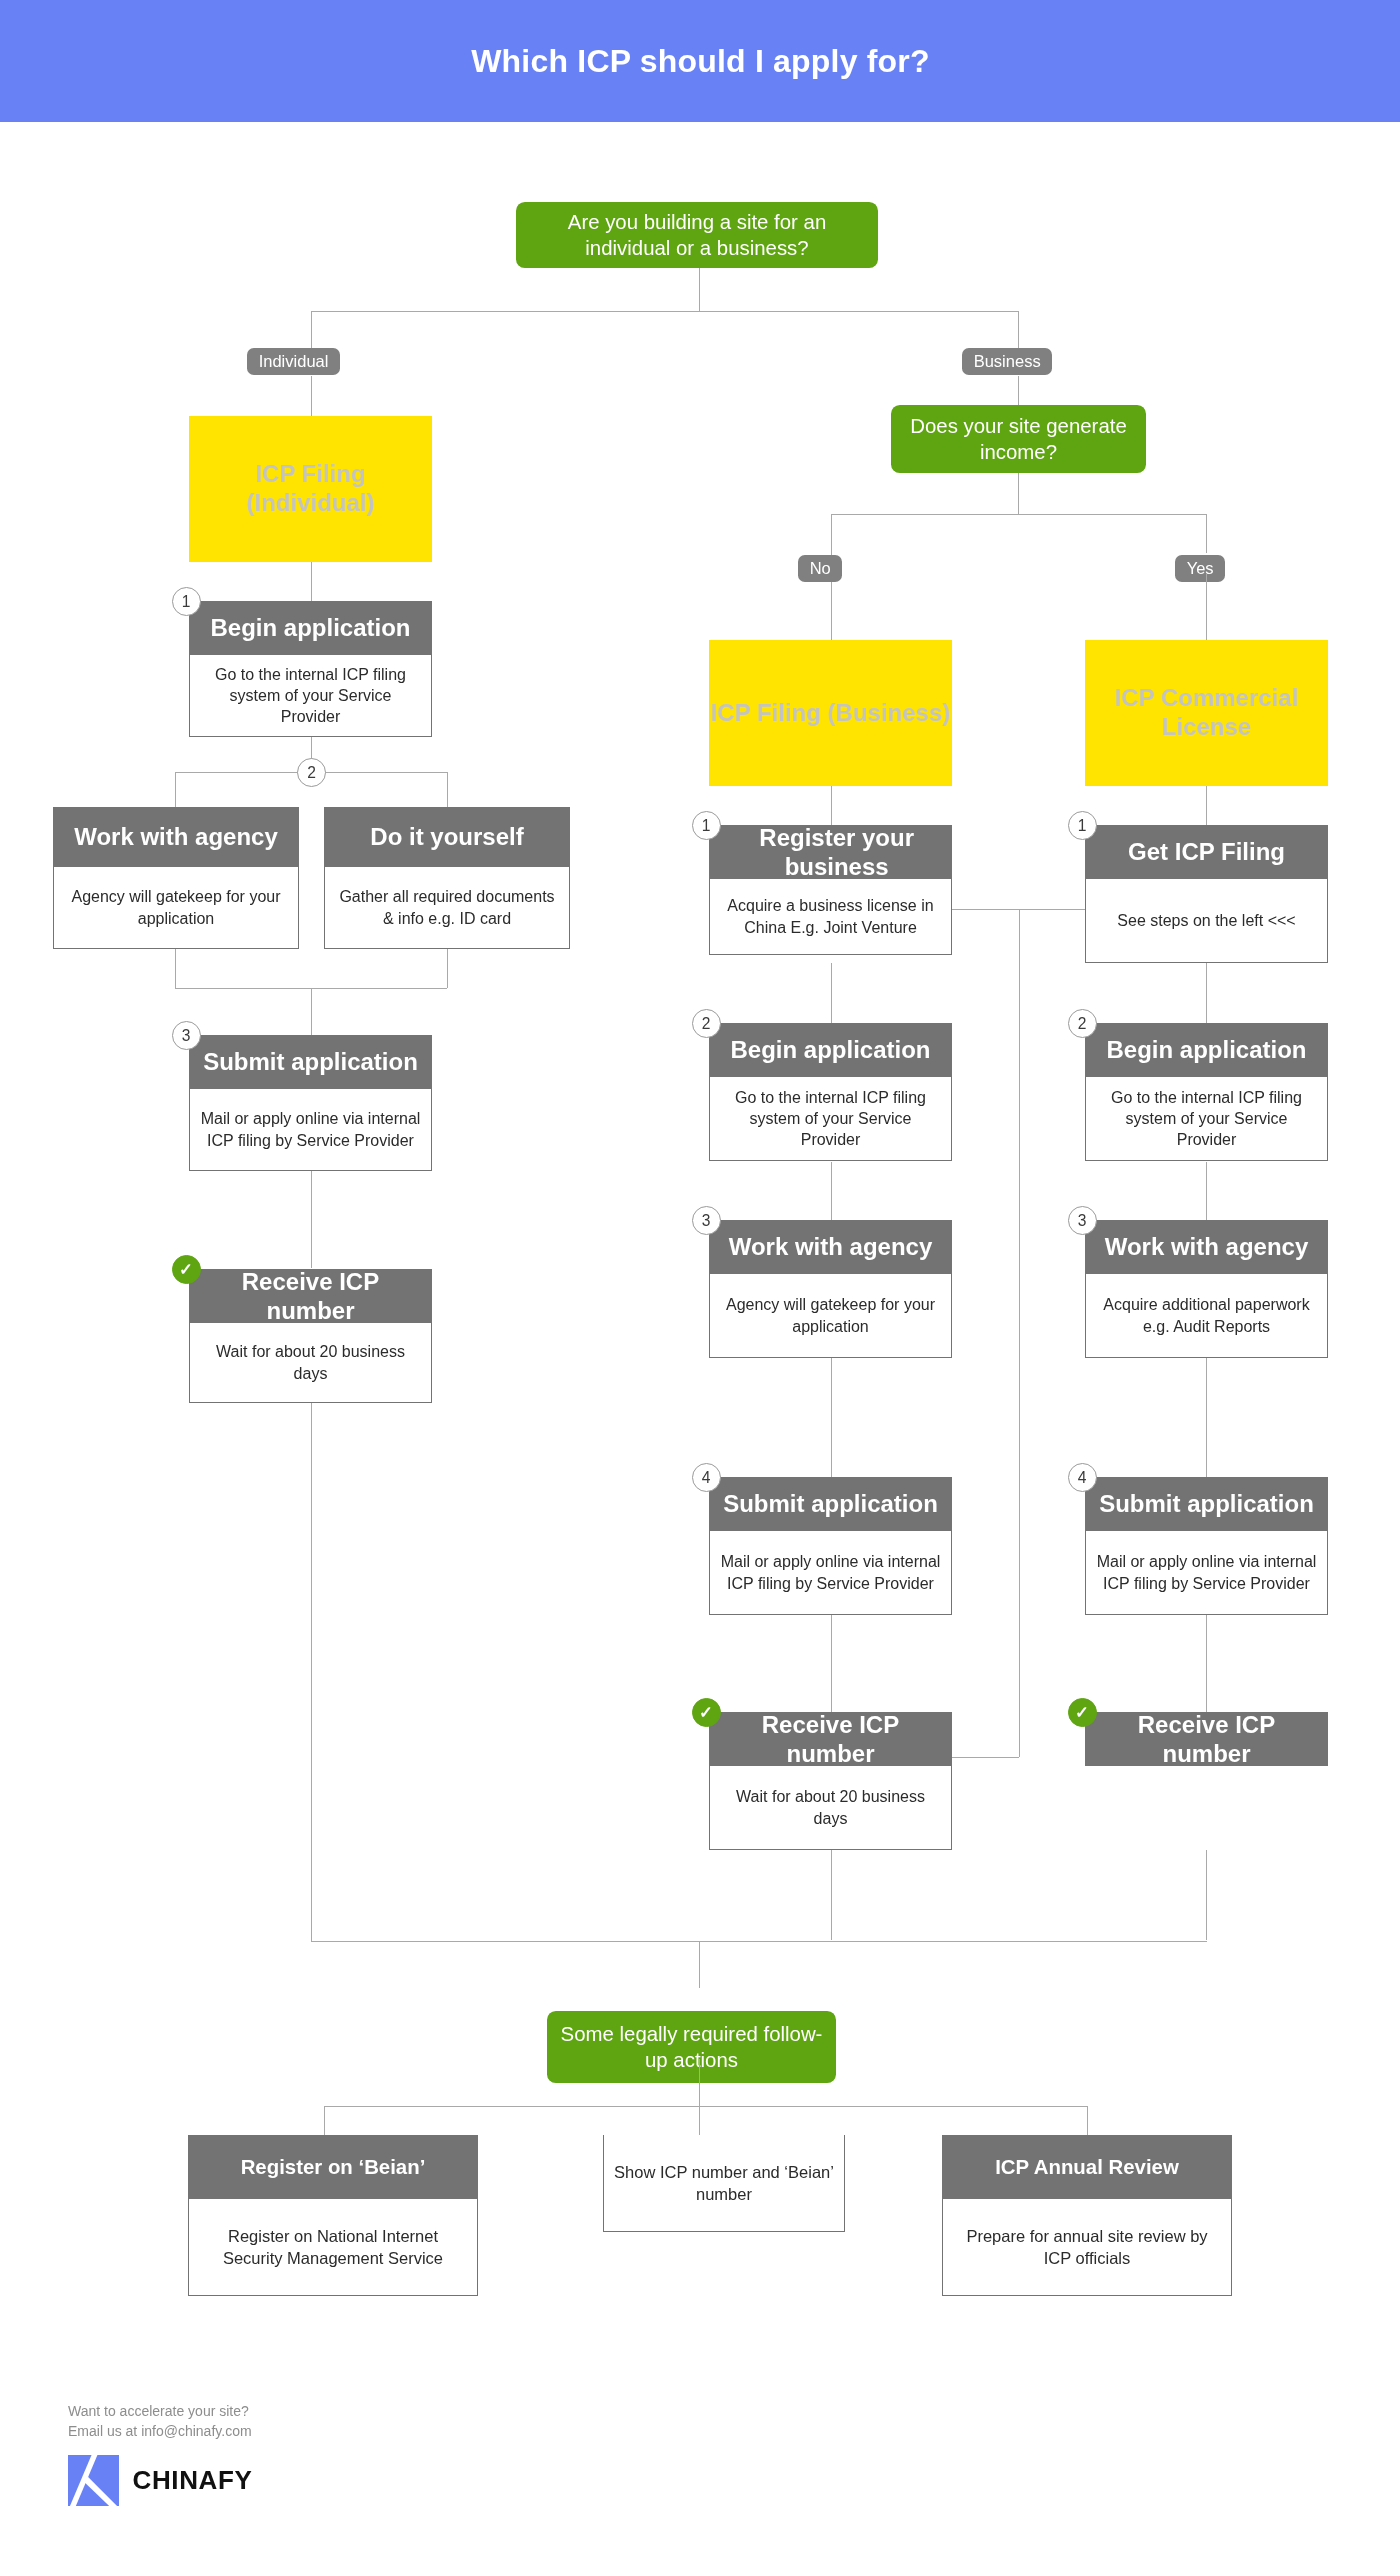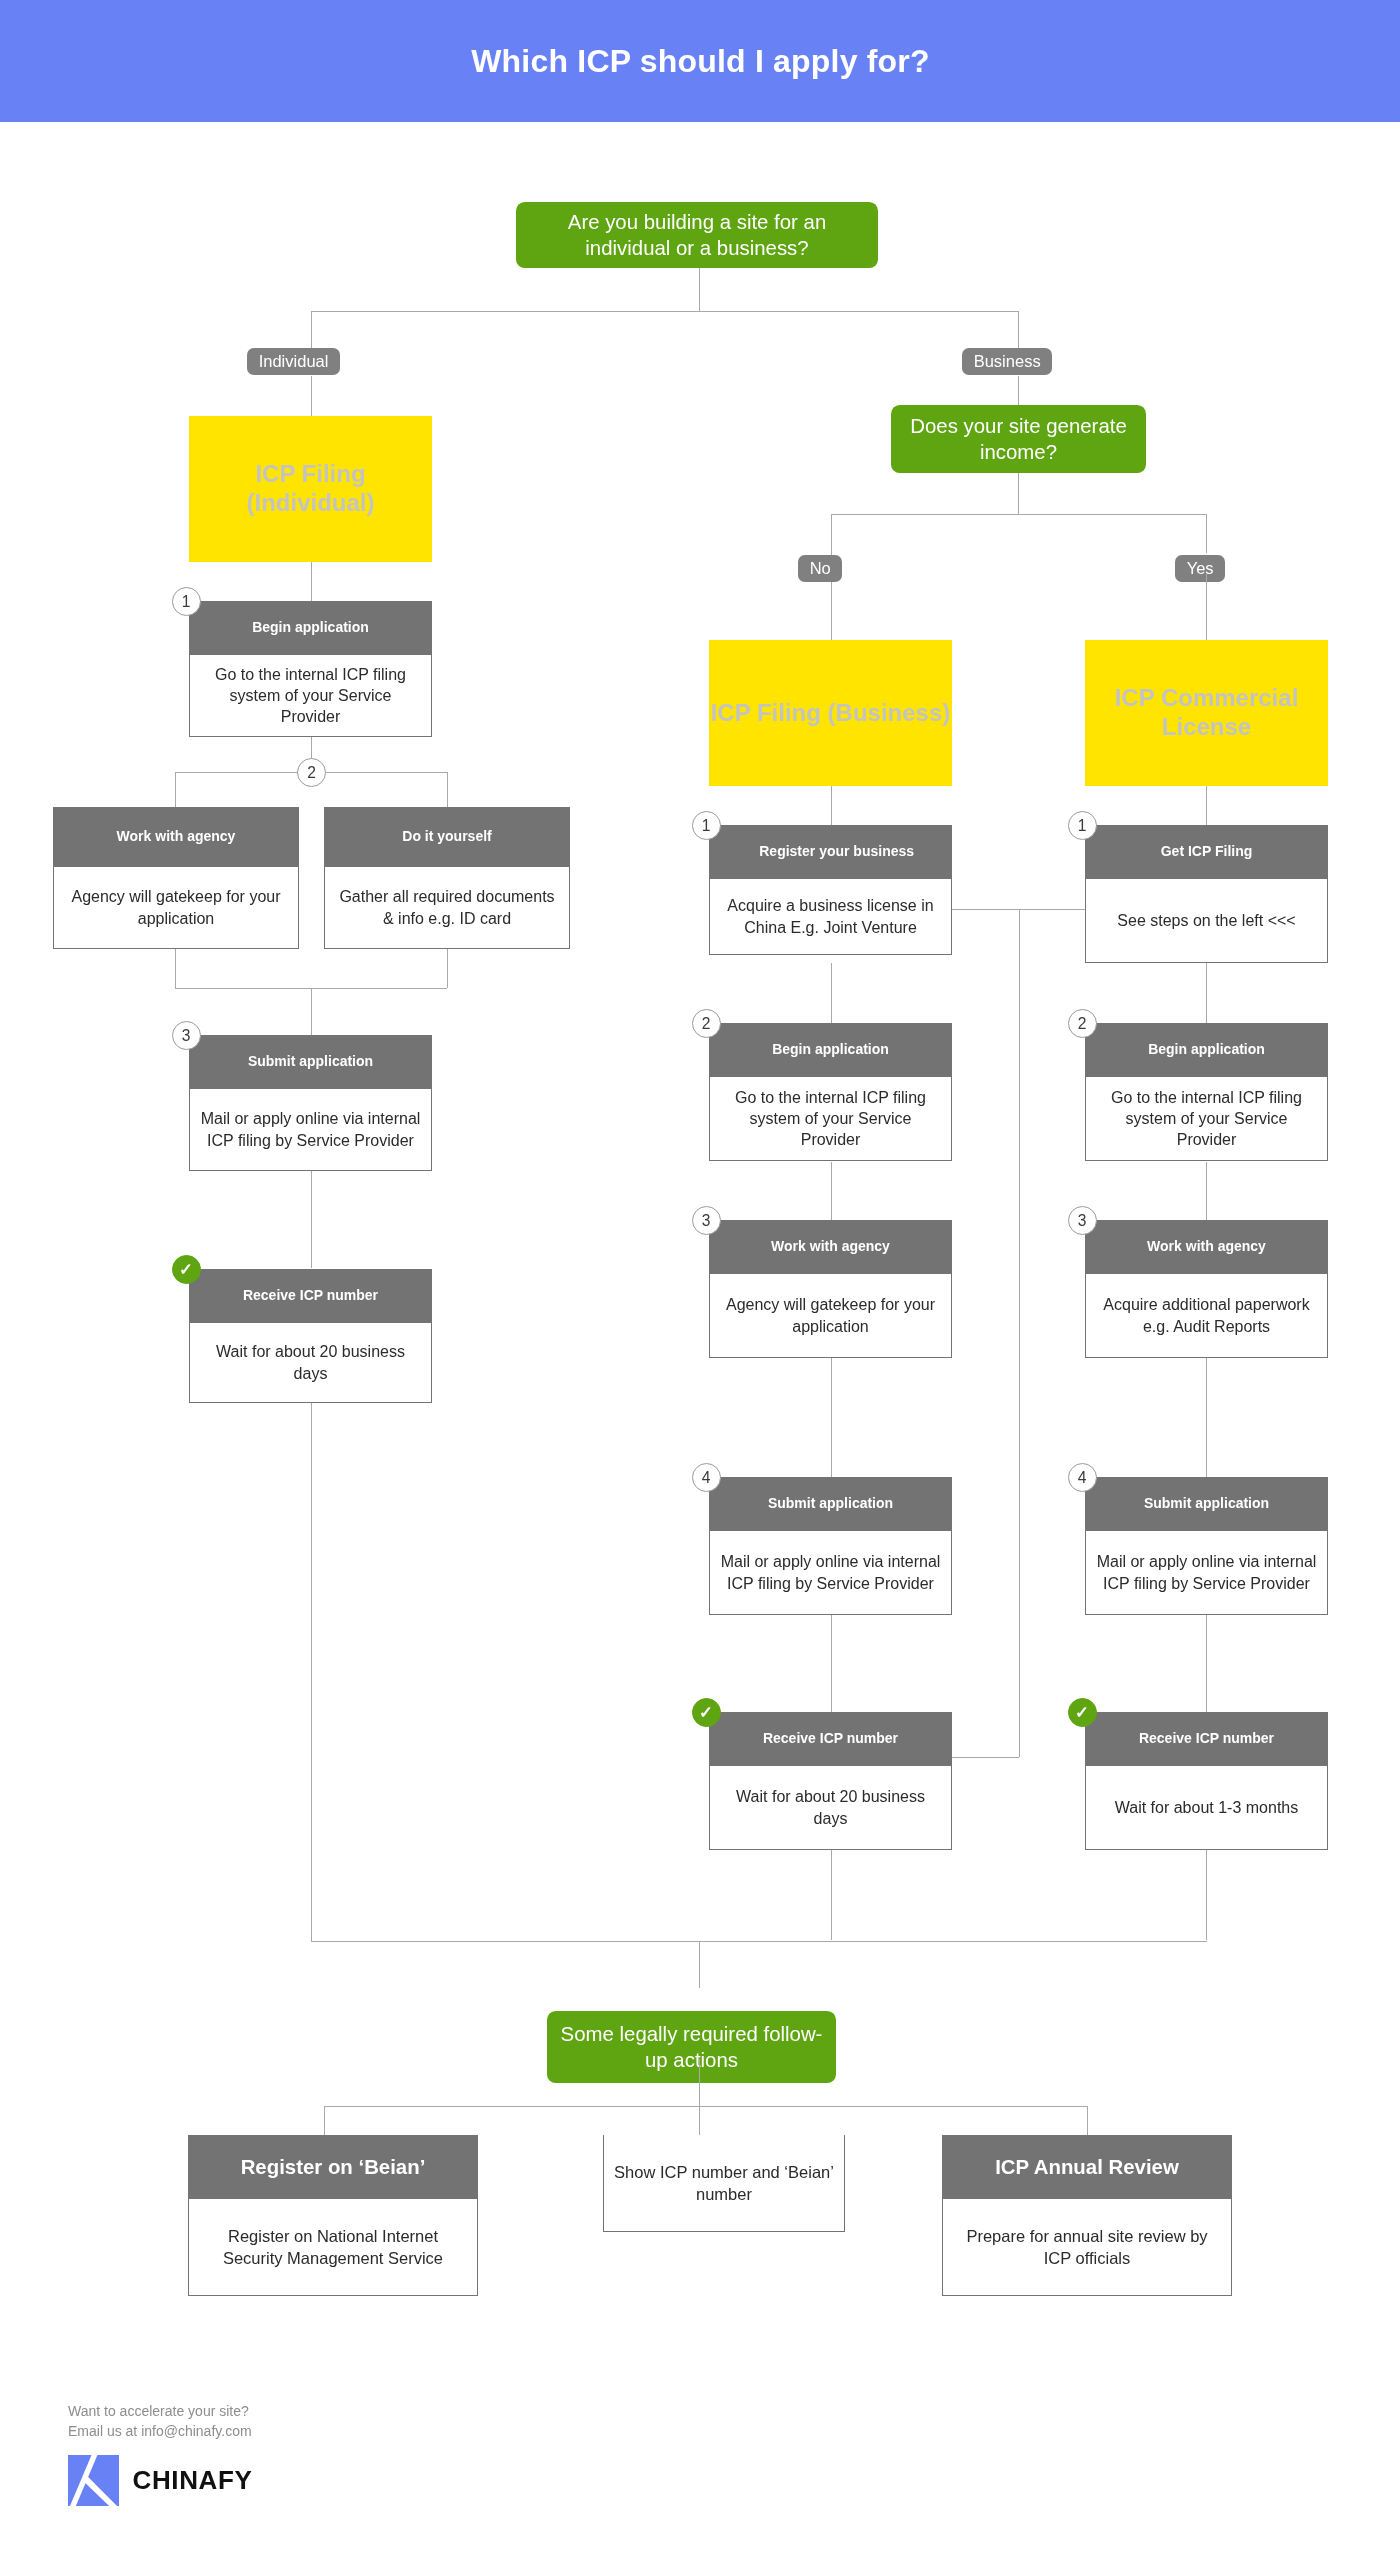--- a/index.html
+++ b/index.html
@@ -43,21 +43,21 @@
   .yellowbox {
     position: absolute; background: #ffe400;
     display: flex; align-items: center; justify-content: center; text-align: center;
     color: #c3c3c3; font-weight: bold; font-size: 24px; line-height: 1.2;
   }
 
   
   .card { position: absolute; }
   .card-head {
     background: #737373; color: #ffffff; font-weight: bold;
-    font-size: 14px; line-height: 1.22; text-align: center;
+    font-size: 24px; line-height: 1.22; text-align: center;
     display: flex; align-items: center; justify-content: center;
     padding: 7.8px 9.7px;
   }
   .card-body {
     background: #ffffff; border: 1.9px solid #737373; border-top: none;
     color: #2b2b2b; font-size: 16px; line-height: 1.33; text-align: center;
     display: flex; align-items: center; justify-content: center;
     padding: 7.8px 8.8px;
   }
   .badge {
@@ -243,21 +243,20 @@
   <div class="card" style="left:1085px; top:1477px; width:243px;">
     <div class="badge">4</div>
     <div class="card-head" style="height:54px;">Submit application</div>
     <div class="card-body" style="height:84px;">Mail or apply online via internal ICP filing by Service Provider</div>
   </div>
   <div class="vline" style="left:1206px; top:1615px; height:97px;"></div>
 
   <div class="card" style="left:1085px; top:1712px; width:243px;">
     <div class="badge check">✓</div>
     <div class="card-head" style="height:54px;">Receive ICP number</div>
-    <div class="card-body" style="height:84px;">Wait for about 1-3 months</div>
   </div>
   <div class="vline" style="left:1206px; top:1850px; height:90px;"></div>
 
   <div class="hline" style="left:311px; top:1941px; width:896px;"></div>
   <div class="vline" style="left:699px; top:1941px; height:47px;"></div>
 
   <div class="decision" style="left:547px; top:1987px; width:289px; height:72px;margin-top:24px;">Some legally required follow-up actions</div>
 
   <div class="vline" style="left:699px; top:2059px; height:47px;"></div>
   <div class="hline" style="left:324px; top:2106px; width:763px;"></div>

